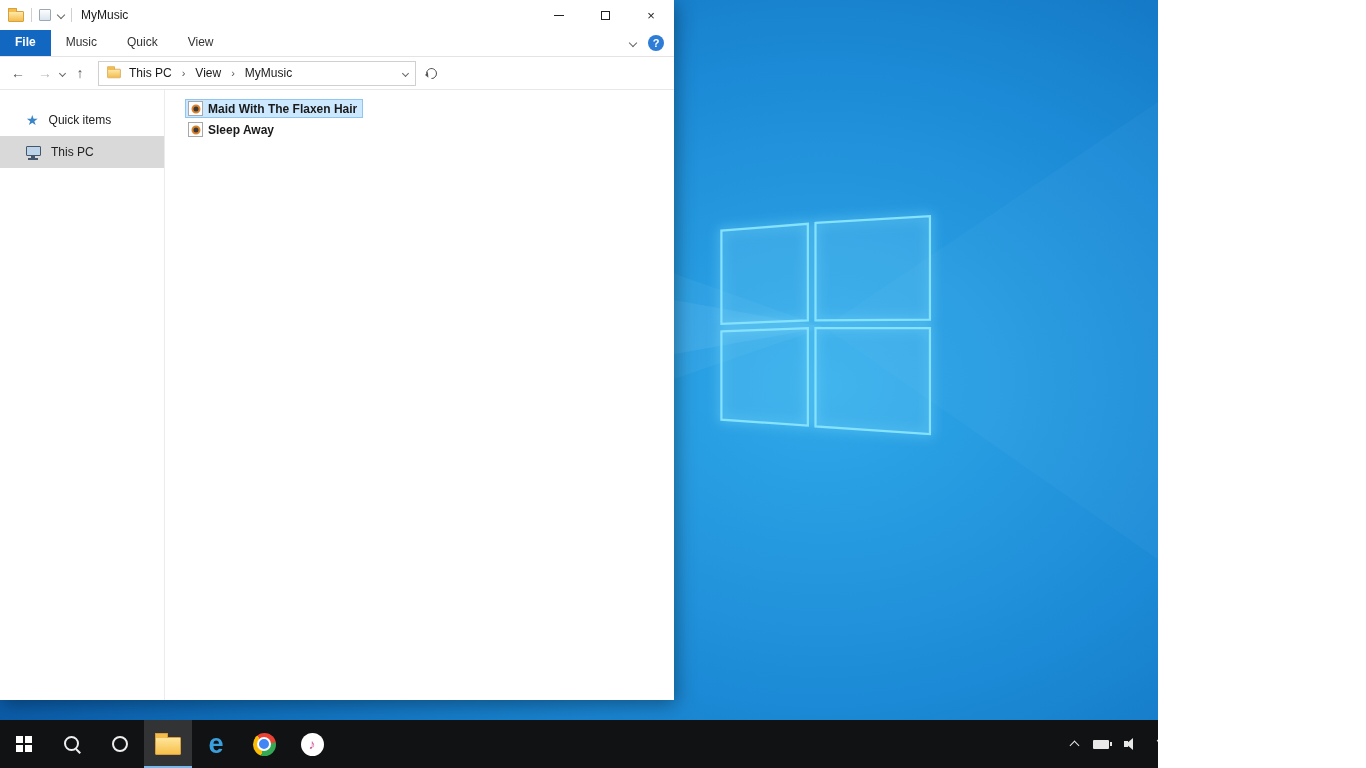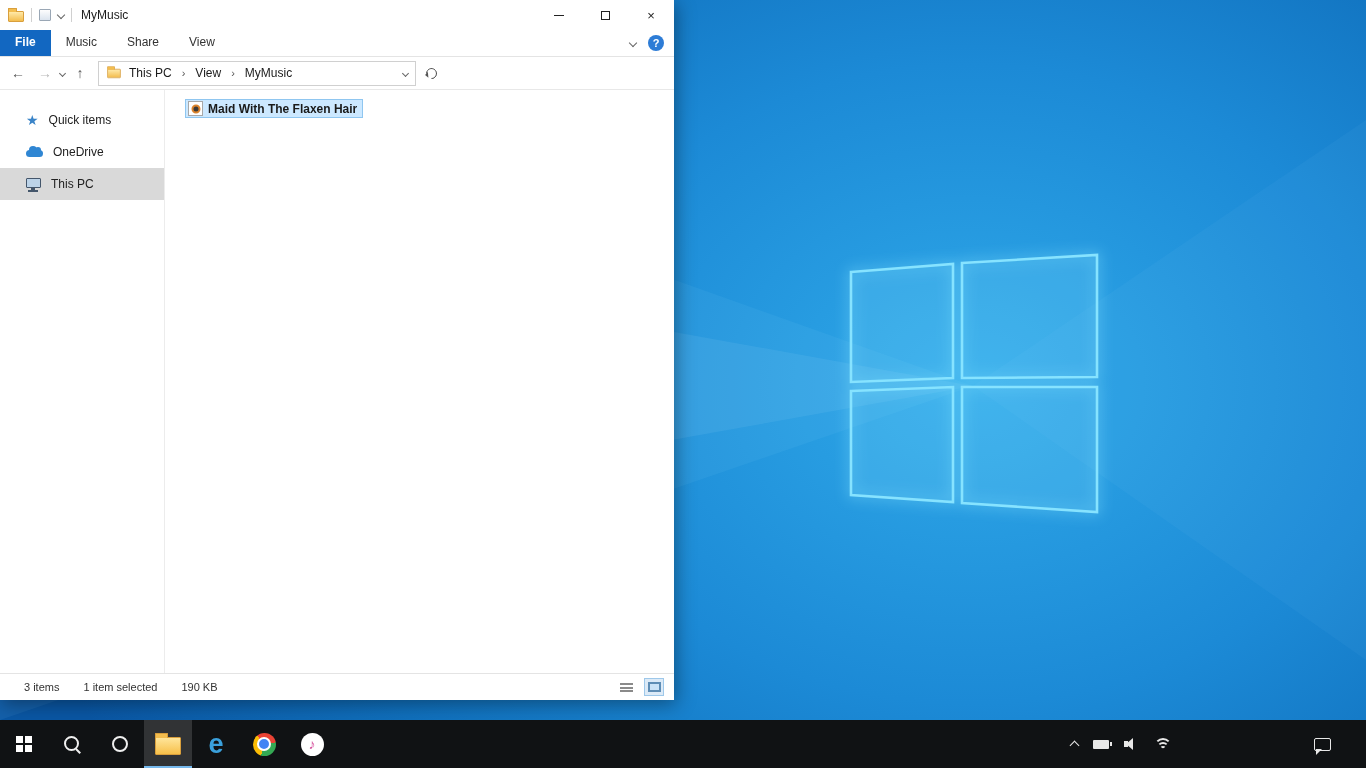--- a/index.html
+++ b/index.html
@@ -1,20 +1,20 @@
 <!DOCTYPE html>
 <html><head>
 <meta charset="utf-8">
 <style>
   * { margin:0; padding:0; box-sizing:border-box; }
   html,body { width:1366px; height:768px; overflow:hidden; }
   body { font-family:"Liberation Sans","DejaVu Sans",sans-serif; font-size:12px; color:#1a1a1a; }
 
   
-  .desktop { position:relative; width:1366px; height:768px; overflow:hidden;
+  .desktop { position:relative; width:1158px; height:768px; overflow:hidden;
     background: radial-gradient(ellipse 980px 760px at 71% 50%, #2fa9e9 0%, #1c8ad6 42%, #1070bd 72%, #0a57a4 100%); }
   .wallpaper { position:absolute; inset:0; }
 
   
   .window { position:absolute; left:0; top:0; width:674px; height:700px; background:#fff;
     display:flex; flex-direction:column; box-shadow: 2px 4px 18px rgba(0,0,0,.38); }
 
   .titlebar { height:30px; display:flex; align-items:center; background:#fff; }
   .qat { display:flex; align-items:center; gap:7px; padding-left:8px; }
   .tb-divider { width:1px; height:14px; background:#d0d0d0; }
@@ -178,21 +178,21 @@
           </button>
         <button class="win-btn">
             <span>×</span>
           </button>
       </div>
     </header>
 
     <nav class="ribbon">
       <span class="tab file">File</span>
       <span class="tab">Music</span>
-      <span class="tab">Share</span>
+      <span class="tab">Quick</span>
       <span class="tab">View</span>
       <div class="ribbon-right">
         <span class="chev sm"></span>
         <span class="help-btn">?</span>
       </div>
     </nav>
 
     <div class="navbar">
       <button class="nav-btn">←</button>
       <button class="nav-btn disabled">→</button>
@@ -213,54 +213,43 @@
         </button>
     </div>
 
     <div class="win-body">
 
       <aside class="sidebar">
         <div class="side-item">
           <span class="icon-star">★</span>
           <span>Quick items</span>
         </div>
-        <div class="side-item">
-          <span class="icon-cloud"></span>
-          <span>OneDrive</span>
-        </div>
         <div class="side-item selected">
           <span class="icon-pc"></span>
           <span>This PC</span>
         </div>
       </aside>
 
       <main class="content">
         <div class="file-row selected">
           <span class="file-chip">
             <span class="icon-music-file"></span>
             <span>Maid With The Flaxen Hair</span>
           </span>
         </div>
+        <div class="file-row">
+          <span class="file-chip">
+            <span class="icon-music-file"></span>
+            <span>Sleep Away</span>
+          </span>
+        </div>
       </main>
 
     </div>
 
-    <footer class="statusbar">
-      <span class="status-text">3 items</span>
-      <span class="status-text">1 item selected</span>
-      <span class="status-text">190 KB</span>
-      <span class="status-views">
-        <button class="view-btn">
-            <span class="icon-details-view"></span>
-          </button>
-        <button class="view-btn active">
-            <span class="icon-thumb-view"></span>
-          </button>
-      </span>
-    </footer>
 
   </section>
 
   <div class="taskbar">
     <button class="tb-btn">
       <span class="icon-winlogo">
           <i></i>
           <i></i>
           <i></i>
           <i></i>

